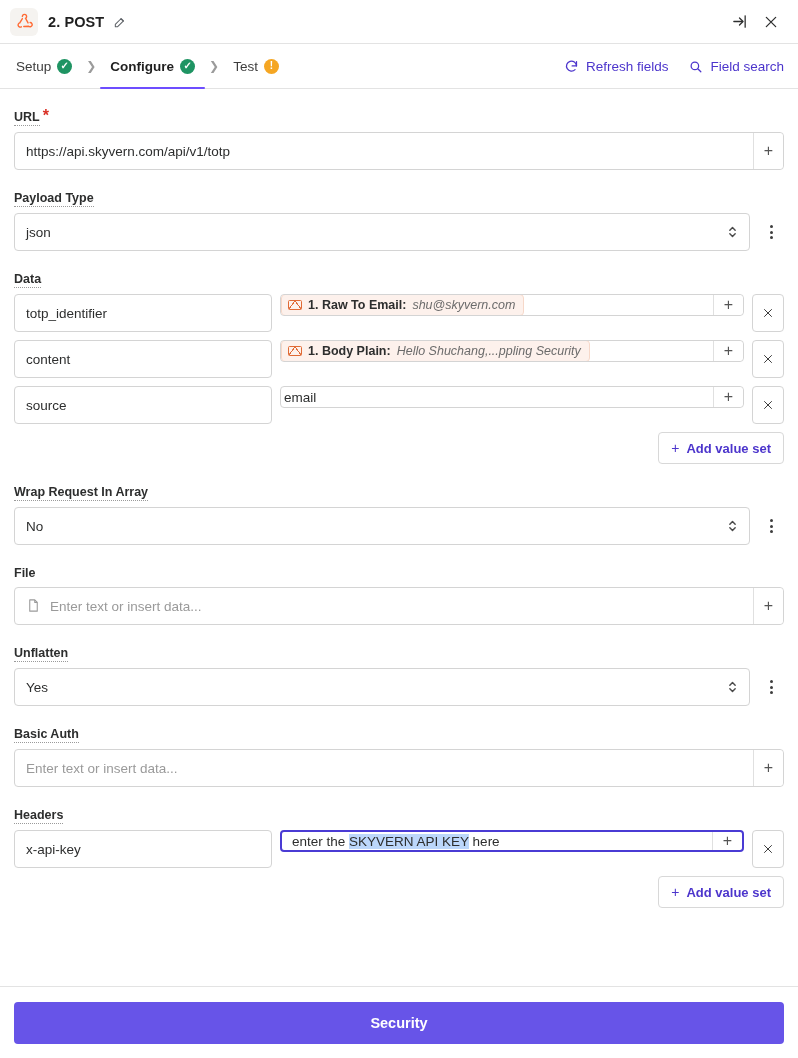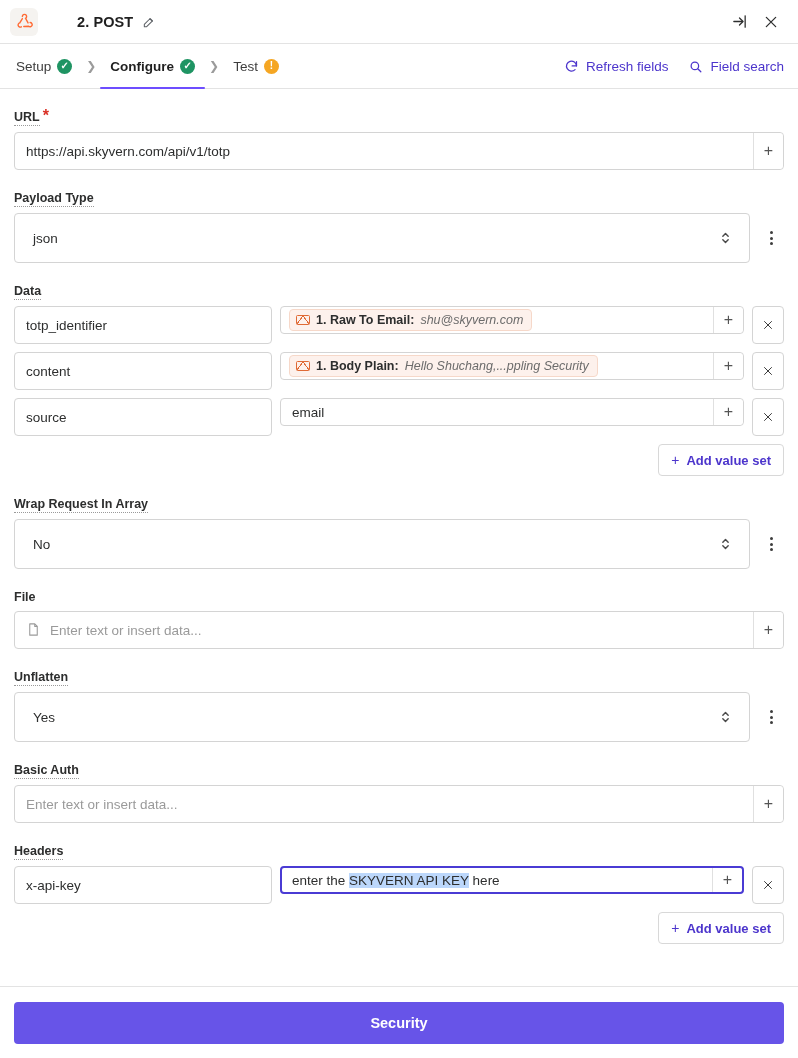--- a/index.html
+++ b/index.html
@@ -34,21 +34,20 @@
     display: flex; align-items: center; justify-content: center;
     margin-right: 10px;
     flex: 0 0 28px;
   }
   .app-icon svg { display:block; }
   .title-text {
     font-size: 14.5px;
     font-weight: 700;
     color: #1f1f1f;
     letter-spacing: .1px;
-    margin-left: 29px;
   }
   .pencil {
     margin-left: 8px;
     width: 16px; height: 16px;
     display: inline-flex; align-items: center; justify-content: center;
     color: #5f6368;
     cursor: pointer;
   }
   .titlebar-spacer { flex: 1 1 auto; }
   .tb-btn {
@@ -156,26 +155,26 @@
     display: flex; align-items: center; justify-content: center;
     color: #555;
     cursor: pointer;
     font-size: 16px;
     line-height: 1;
     background: #fff;
     border-radius: 0 4px 4px 0;
   }
   .selectbox {
     flex: 1 1 auto;
-    height: 50px;
+    height: 38px;
     border: 1px solid #d4d4d4;
     border-radius: 4px;
     background: #fff;
     display: flex; align-items: center;
-    padding: 0 18px;
+    padding: 0 11px;
     font-size: 13.5px;
     cursor: pointer;
   }
   .selectbox .val { flex: 1 1 auto; }
   .chev-ud {
     color: #4a4a4a;
     font-size: 11px;
     line-height: 9px;
     display: flex; flex-direction: column; align-items: center;
   }
@@ -197,26 +196,26 @@
     border: 1px solid #d4d4d4;
     border-radius: 4px;
     display: flex; align-items: center;
     padding: 0 11px;
     font-size: 13.5px;
     background: #fff;
     margin-right: 8px;
   }
   .kvval {
     flex: 1 1 auto;
-    height: 28px;
+    height: 22px;
     border: 1px solid #d4d4d4;
     border-radius: 4px;
     display: flex; align-items: center;
     background: #fff;
-    padding: 0 0 0 8px;
+    padding: 0 0 0 0;
     font-size: 13.5px;
     overflow: hidden;
   }
   .kvval.focused {
     border: 2px solid #4a3bd4;
     padding-left: 7px;
   }
   .token {
     display: inline-flex; align-items: center; gap: 6px;
     background: #fdf1ec;

